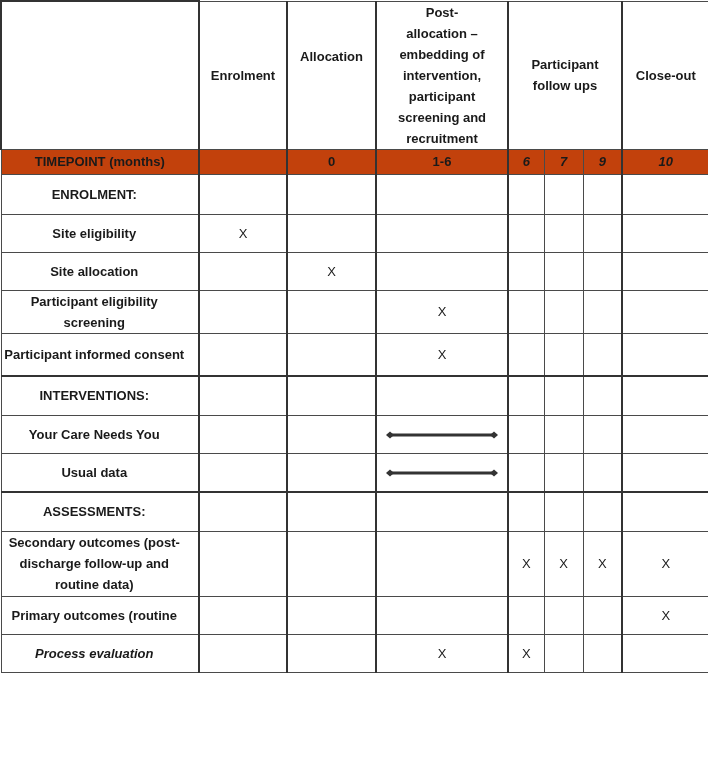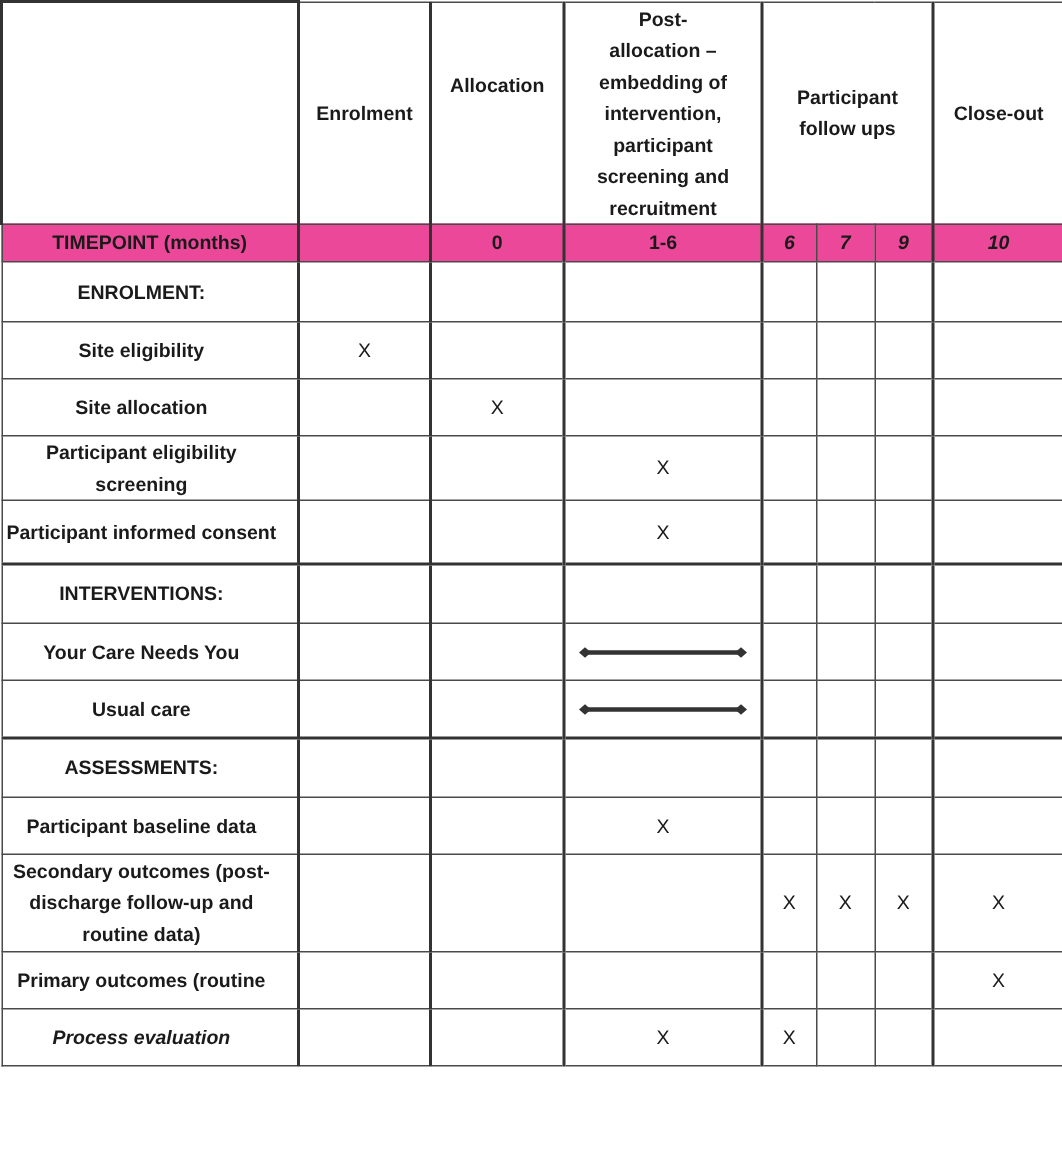--- a/index.html
+++ b/index.html
@@ -14,21 +14,21 @@
     table.spirit td {
       border: 1px solid #4a4a4a;
       padding: 0;
       text-align: center;
       vertical-align: middle;
       font-size: 13px;
       line-height: 21px;
     }
     .hdr td { font-weight: bold; font-size: 13.5px; }
     .hdr td.blank { border-top: 2px solid #333; border-left: 2px solid #333; }
-    .tp td { background: #ec4899; font-weight: bold; font-size: 13.5px; height: 24px; border-bottom: 4px double #333; }
+    .tp td { background: #c2410c; font-weight: bold; font-size: 13.5px; height: 24px; border-bottom: 4px double #333; }
     .tp td.it { font-style: italic; }
     td.lbl { text-align: right; padding-right: 11px !important; font-weight: bold; font-size: 13.5px; line-height: 21px; }
     td.lbl.italic { font-style: italic; }
     .thickR { border-right: 2.5px solid #333 !important; }
     .thickT td { border-top: 2.5px solid #333 !important; }
     .mark { font-size: 14px; font-weight: normal; }
     .arrow { display: inline-block; position: relative; width: 112px; height: 10px; vertical-align: middle; }
     .arrow svg { display: block; }
   </style>
 </head>
@@ -141,21 +141,21 @@
                 <path d="M104 5 L108 1.5 L112 5 L108 8.5 Z" fill="#333"></path>
               </svg>
       </span>
     </td>
     <td></td>
           <td></td>
           <td class="thickR"></td>
           <td></td>
   </tr>
   <tr style="height:39px">
-    <td class="lbl thickR">Usual care</td>
+    <td class="lbl thickR">Usual data</td>
     <td class="thickR"></td>
     <td class="thickR"></td>
     <td class="thickR">
       <span class="arrow">
         <svg width="112" height="10" viewBox="0 0 112 10">
                 <line x1="4" y1="5" x2="108" y2="5" stroke="#333" stroke-width="3"></line>
                 <path d="M0 5 L4 1.5 L8 5 L4 8.5 Z" fill="#333"></path>
                 <path d="M104 5 L108 1.5 L112 5 L108 8.5 Z" fill="#333"></path>
               </svg>
       </span>
@@ -169,30 +169,20 @@
   <tr class="thickT" style="height:39px">
     <td class="lbl thickR">ASSESSMENTS:</td>
     <td class="thickR"></td>
           <td class="thickR"></td>
           <td class="thickR"></td>
     <td></td>
           <td></td>
           <td class="thickR"></td>
           <td></td>
   </tr>
-  <tr style="height:38px">
-    <td class="lbl thickR">Participant baseline data</td>
-    <td class="mark thickR"></td>
-    <td class="mark thickR"></td>
-    <td class="mark thickR">X</td>
-    <td class="mark"></td>
-    <td class="mark"></td>
-    <td class="mark thickR"></td>
-    <td class="mark"></td>
-  </tr>
   <tr style="height:65px">
     <td class="lbl thickR">Secondary outcomes (post-discharge follow-up and routine data)</td>
     <td class="mark thickR"></td>
     <td class="mark thickR"></td>
     <td class="mark thickR"></td>
     <td class="mark">X</td>
     <td class="mark">X</td>
     <td class="mark thickR">X</td>
     <td class="mark">X</td>
   </tr>

